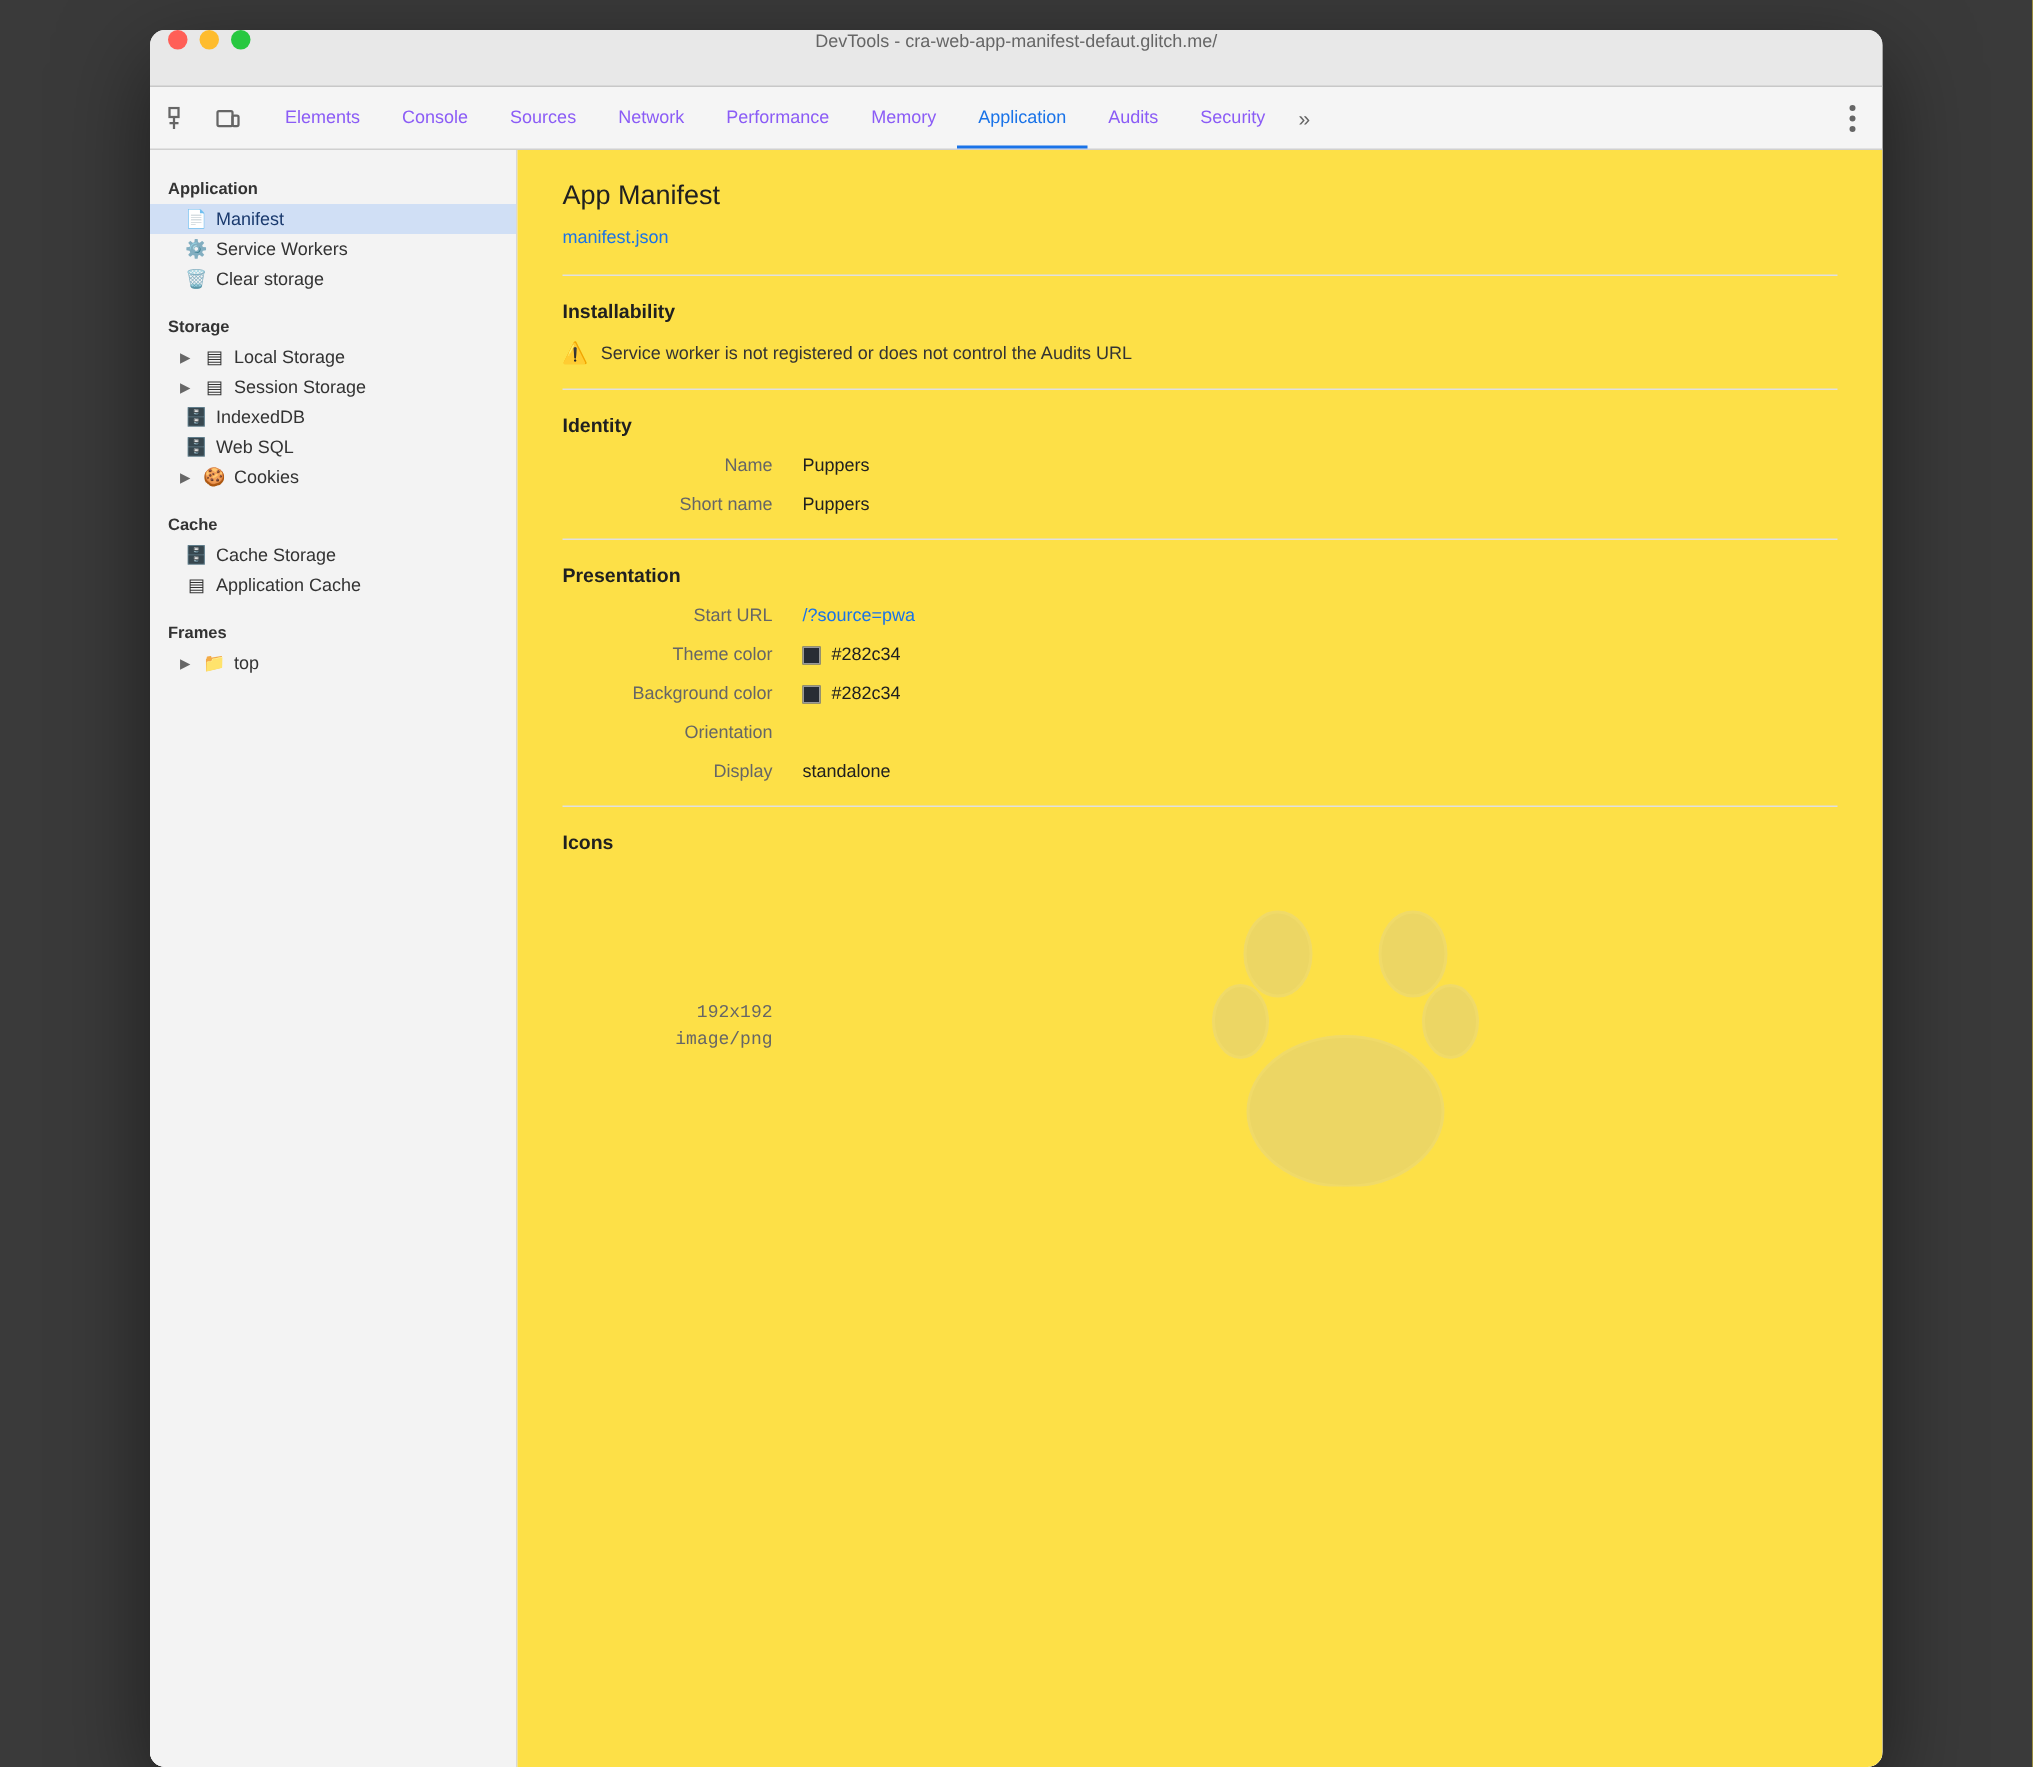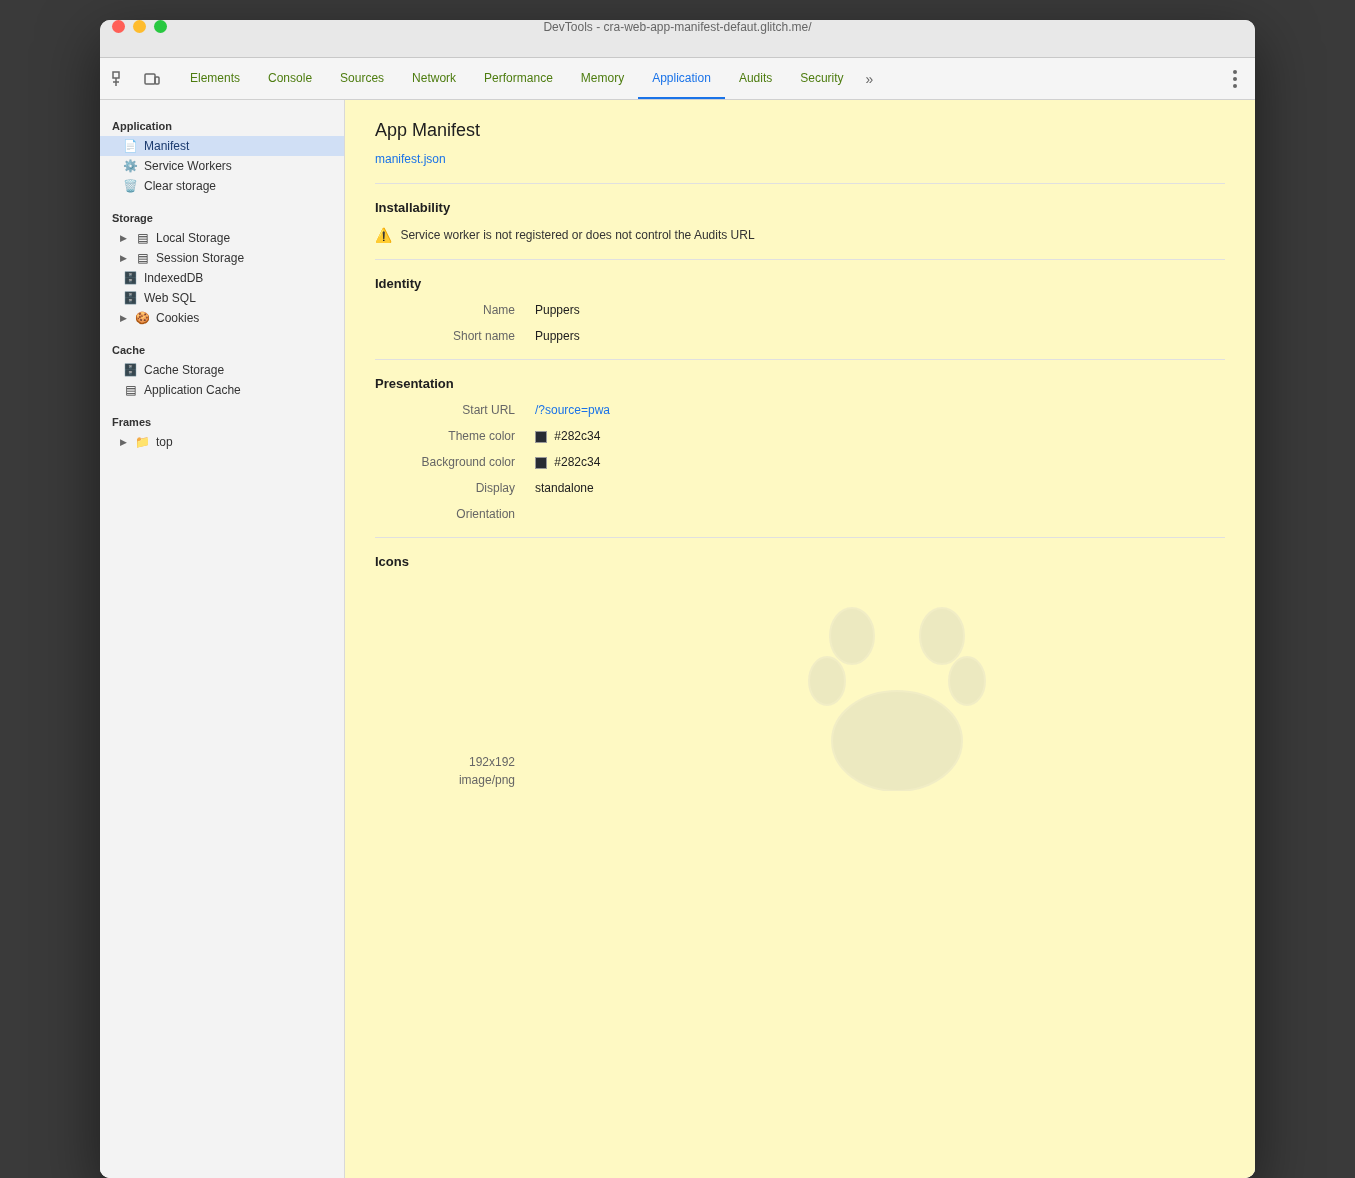--- a/index.html
+++ b/index.html
@@ -77,21 +77,21 @@
       align-items: stretch;
       height: 100%;
       gap: 0;
     }
     .tab {
       padding: 0 14px;
       height: 100%;
       display: flex;
       align-items: center;
       font-size: 12px;
-      color: #4d7c0f;
+      color: #8b5cf6;
       cursor: pointer;
       border-bottom: 2px solid transparent;
       white-space: nowrap;
     }
     .tab.active {
       color: #1a73e8;
       border-bottom: 2px solid #1a73e8;
     }
     .tab-more {
       padding: 0 8px;
@@ -163,21 +163,21 @@
       display: flex;
       align-items: center;
       justify-content: center;
     }
     .sidebar-divider {
       height: 8px;
     }
     .content {
       flex: 1;
       overflow-y: auto;
-      background: #fef9c3;
+      background: #fde047;
     }
     .content-inner {
       padding: 20px 30px;
     }
     .page-title {
       font-size: 18px;
       font-weight: 400;
       color: #202020;
       margin-bottom: 8px;
     }
@@ -239,21 +239,22 @@
       margin-right: 4px;
       vertical-align: middle;
       border: 1px solid #999;
     }
     .icons-section {
       margin-bottom: 16px;
     }
     .icon-entry {
       display: flex;
       gap: 33px;
-      align-items: flex-end;
+      align-items: center;
+      font-family: Liberation Mono, monospace;
     }
     .icon-labels {
       text-align: right;
       width: 160px;
       flex-shrink: 0;
     }
     .icon-label {
       font-size: 12px;
       color: #666;
       padding-right: 20px;
@@ -447,26 +448,26 @@
             </span>
           </div>
           <div class="field-row">
             <span class="field-label">Background color</span>
             <span class="field-value">
               <span class="color-swatch"></span>
               <span>#282c34</span>
             </span>
           </div>
           <div class="field-row">
+            <span class="field-label">Orientation</span>
+            <span class="field-value"></span>
+          </div>
+          <div class="field-row">
             <span class="field-label">Display</span>
             <span class="field-value">standalone</span>
-          </div>
-          <div class="field-row">
-            <span class="field-label">Orientation</span>
-            <span class="field-value"></span>
           </div>
         </div>
 
         
         <div class="section icons-section">
           <div class="section-title">Icons</div>
           <div class="icon-entry">
             <div class="icon-labels">
               <span class="icon-label">192x192</span>
               <span class="icon-label">image/png</span>

